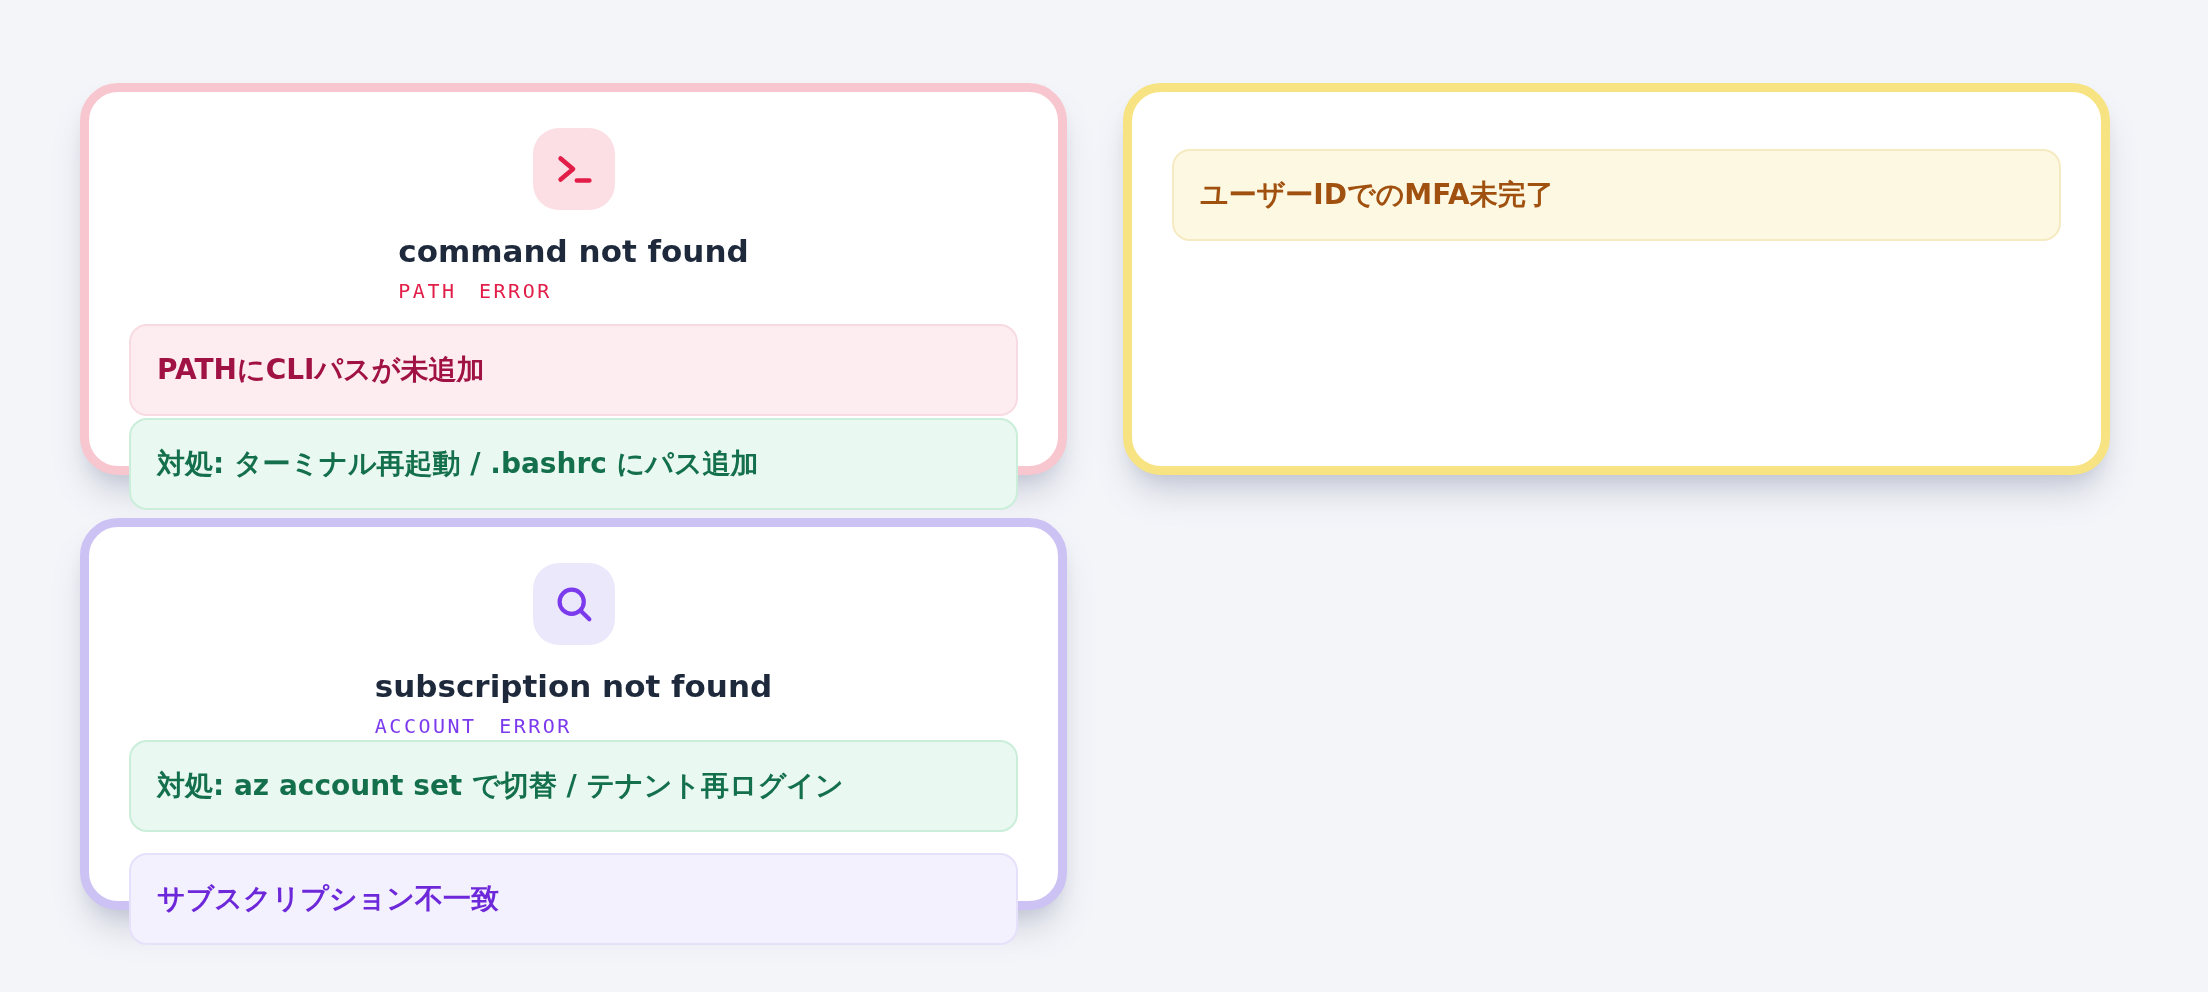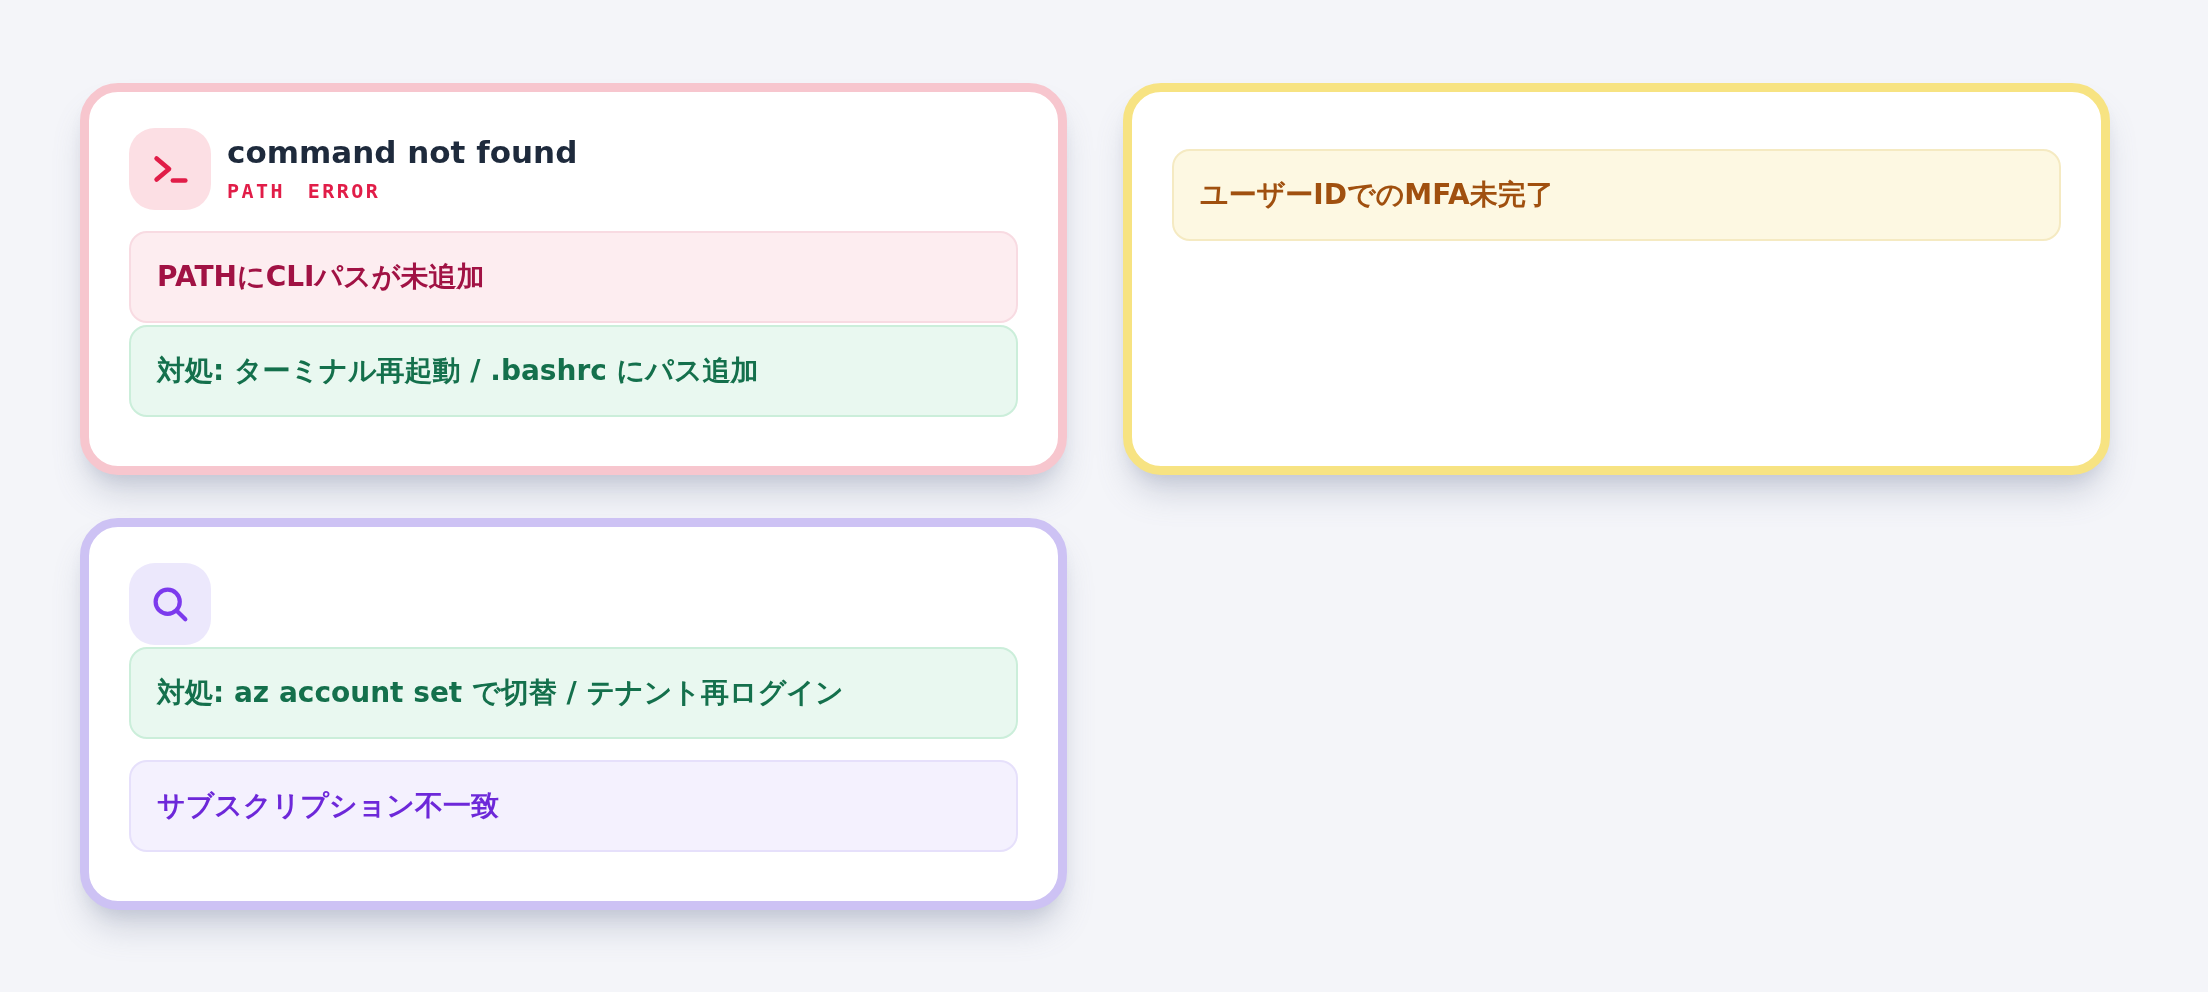--- a/index.html
+++ b/index.html
@@ -29,21 +29,22 @@
     box-sizing: border-box;
     background: #ffffff;
     border: 9px solid var(--card-border, #ddd);
     border-radius: 38px;
     padding: 36px 40px;
     box-shadow: 0 24px 34px -8px rgba(108,118,148,0.30), 0 10px 16px -6px rgba(108,118,148,0.14);
   }
   .card-header {
     display: flex;
     align-items: center;
-    gap: 16px;
+    gap: 24px;
+    flex-direction: column;
   }
   .icon-badge {
     flex: 0 0 auto;
     width: 82px;
     height: 82px;
     border-radius: 26px;
     background: var(--badge-bg, #eee);
     display: flex;
     align-items: center;
     justify-content: center;
@@ -56,21 +57,21 @@
   }
   .card-title {
     font-size: 31px;
     font-weight: bold;
     color: #1e2a3c;
     line-height: 1.15;
   }
   .card-code {
     margin-top: 9px;
     font-family: "DejaVu Sans Mono", monospace;
-    font-weight: bold;
+    font-weight: normal;
     font-size: 20px;
     letter-spacing: 2.5px;
     word-spacing: 8px;
     color: var(--accent, #333);
   }
   .info-box {
     box-sizing: border-box;
     height: 92px;
     border-radius: 18px;
     border: 2px solid transparent;
@@ -129,20 +130,24 @@
   </div>
 
   <div class="card" style="--card-border: #cdc2f4; --badge-bg: #ece8fc; --accent: #7c3aed; --problem-bg: #f4f1fe; --problem-border: #e6e0fb; --problem-text: #6d28d9;">
     <div class="card-header">
       <div class="icon-badge">
         <svg viewBox="0 0 24 24" fill="none" stroke="currentColor" stroke-width="2.2" stroke-linecap="round" stroke-linejoin="round">
           <circle cx="10.8" cy="10.8" r="6.3"></circle>
           <line x1="15.5" y1="15.5" x2="20" y2="20"></line>
         </svg>
       </div>
+      <div>
+        <div class="card-title">subscription not found</div>
+        <div class="card-code">ACCOUNT ERROR</div>
+      </div>
     </div>
     <div class="info-box fix-box">
       <span>対処: az account set で切替 / テナント再ログイン</span>
     </div>
     <div class="info-box problem-box">
       <span>サブスクリプション不一致</span>
     </div>
   </div>
 
 

